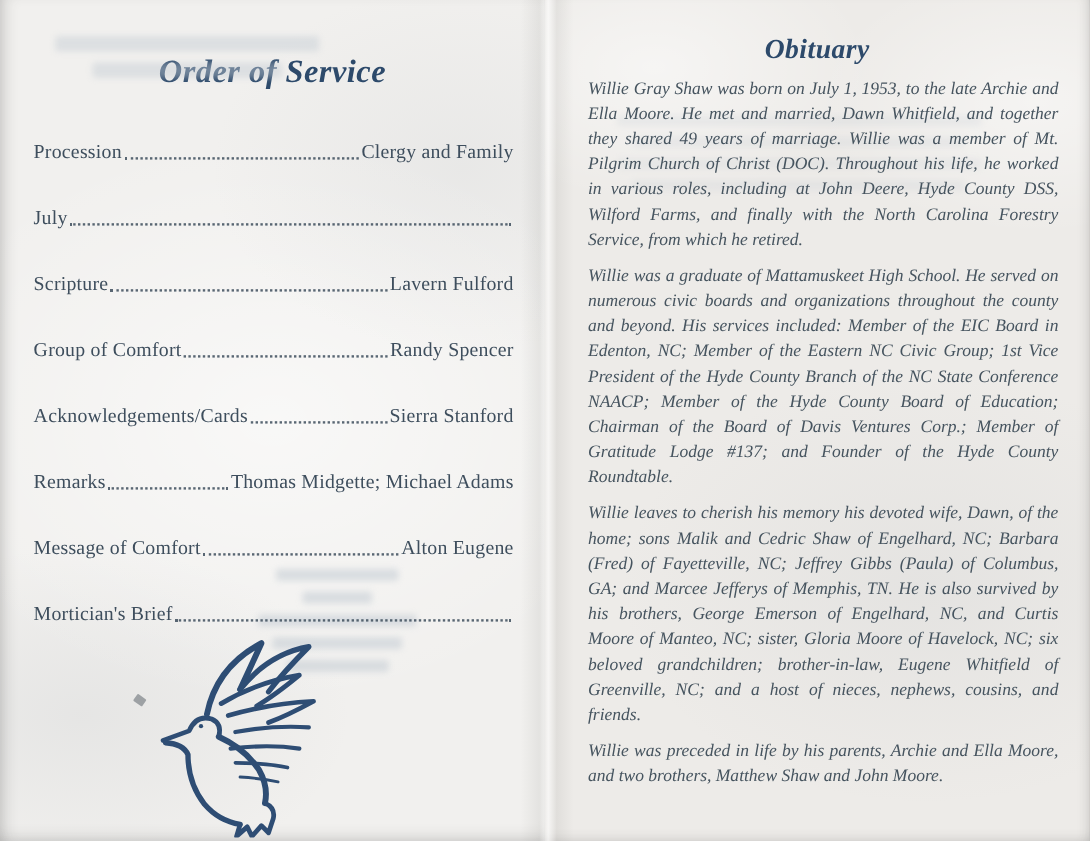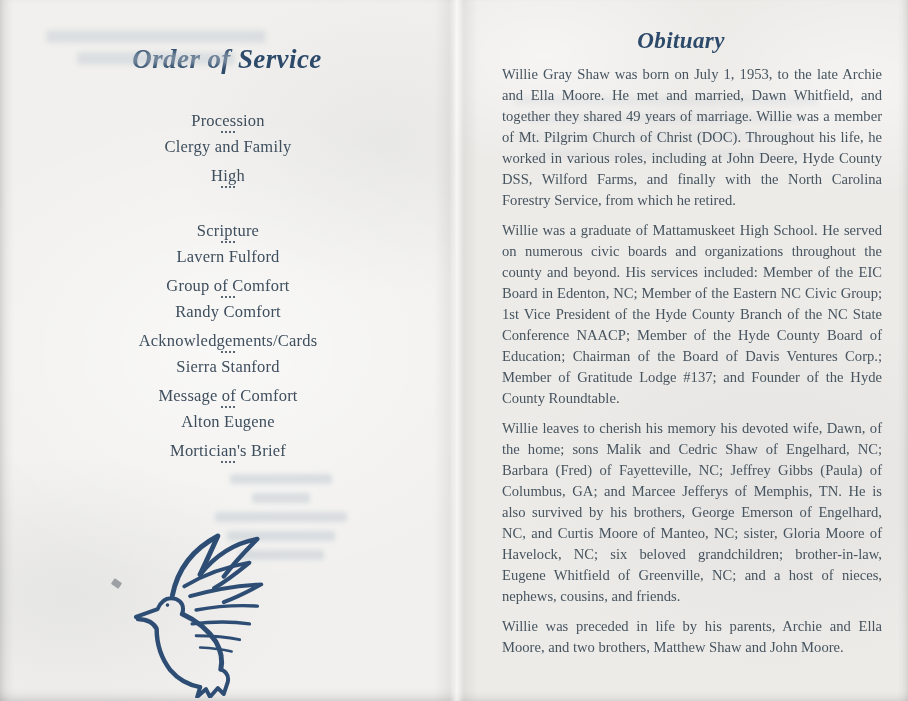--- a/index.html
+++ b/index.html
@@ -49,31 +49,31 @@
     margin:0;text-align:center;font-style:italic;font-weight:bold;
     color:var(--title-ink);letter-spacing:.4px;
   }
   .oos-title{padding-top:44px;font-size:27px;}
   .obit-title{padding-top:28px;font-size:23px;}
   .oos-list{
     margin:36px 26px 0 28px;display:flex;flex-direction:column;gap:29px;
     position:relative;z-index:2;
   }
   .oos-row{
-    display:flex;align-items:center;height:26px;
-    font-size:16.5px;color:var(--list-ink);letter-spacing:.2px;white-space:nowrap;flex-direction:column;
+    display:flex;align-items:flex-end;height:26px;
+    font-size:16.5px;color:var(--list-ink);letter-spacing:.2px;white-space:nowrap;
   }
   .oos-dots{
     flex:1 1 auto;min-width:14px;margin:0 2px 4px 2px;
     border-bottom:2px dotted var(--list-ink);opacity:.85;
   }
   .obit-body{margin:10px 26px 0 36px;position:relative;z-index:2;}
   .obit-body p{
-    margin:0 0 9px 12px;font-size:14.6px;line-height:21px;
-    color:var(--body-ink);text-align:justify;text-justify:inter-word;
+    margin:0 0 9px 0;font-size:14.6px;line-height:21px;
+    color:var(--body-ink);text-align:justify;text-justify:inter-word;font-style:italic;
   }
   .dove{position:absolute;left:128px;top:530px;z-index:2;}
   
   .ghost{position:absolute;pointer-events:none;filter:blur(2.5px);opacity:.5;z-index:1;}
   .ghost .bar{background:#c3cbd3;border-radius:2px;margin-bottom:9px;}
   .ghost-top{top:30px;left:46px;width:220px;transform:scaleX(-1);opacity:.45;}
   .ghost-top .bar{height:13px;}
   .ghost-top .bar:nth-child(2){width:72%;margin-left:14%;}
   .ghost-mid{top:474px;left:196px;width:170px;opacity:.55;}
   .ghost-mid .bar{height:10px;}
@@ -102,38 +102,43 @@
 
     <h1 class="page-title oos-title">Order of Service</h1>
 
     <div class="oos-list">
       <div class="oos-row">
         <span class="oos-label">Procession</span>
         <span class="oos-dots"></span>
         <span class="oos-value">Clergy and Family</span>
       </div>
       <div class="oos-row">
-        <span class="oos-label">High</span>
+        <span class="oos-label">July</span>
         <span class="oos-dots"></span>
         <span class="oos-value"></span>
       </div>
       <div class="oos-row">
         <span class="oos-label">Scripture</span>
         <span class="oos-dots"></span>
         <span class="oos-value">Lavern Fulford</span>
       </div>
       <div class="oos-row">
         <span class="oos-label">Group of Comfort</span>
         <span class="oos-dots"></span>
-        <span class="oos-value">Randy Comfort</span>
+        <span class="oos-value">Randy Spencer</span>
       </div>
       <div class="oos-row">
         <span class="oos-label">Acknowledgements/Cards</span>
         <span class="oos-dots"></span>
         <span class="oos-value">Sierra Stanford</span>
+      </div>
+      <div class="oos-row">
+        <span class="oos-label">Remarks</span>
+        <span class="oos-dots"></span>
+        <span class="oos-value">Thomas Midgette; Michael Adams</span>
       </div>
       <div class="oos-row">
         <span class="oos-label">Message of Comfort</span>
         <span class="oos-dots"></span>
         <span class="oos-value">Alton Eugene</span>
       </div>
       <div class="oos-row">
         <span class="oos-label">Mortician's Brief</span>
         <span class="oos-dots"></span>
         <span class="oos-value"></span>

